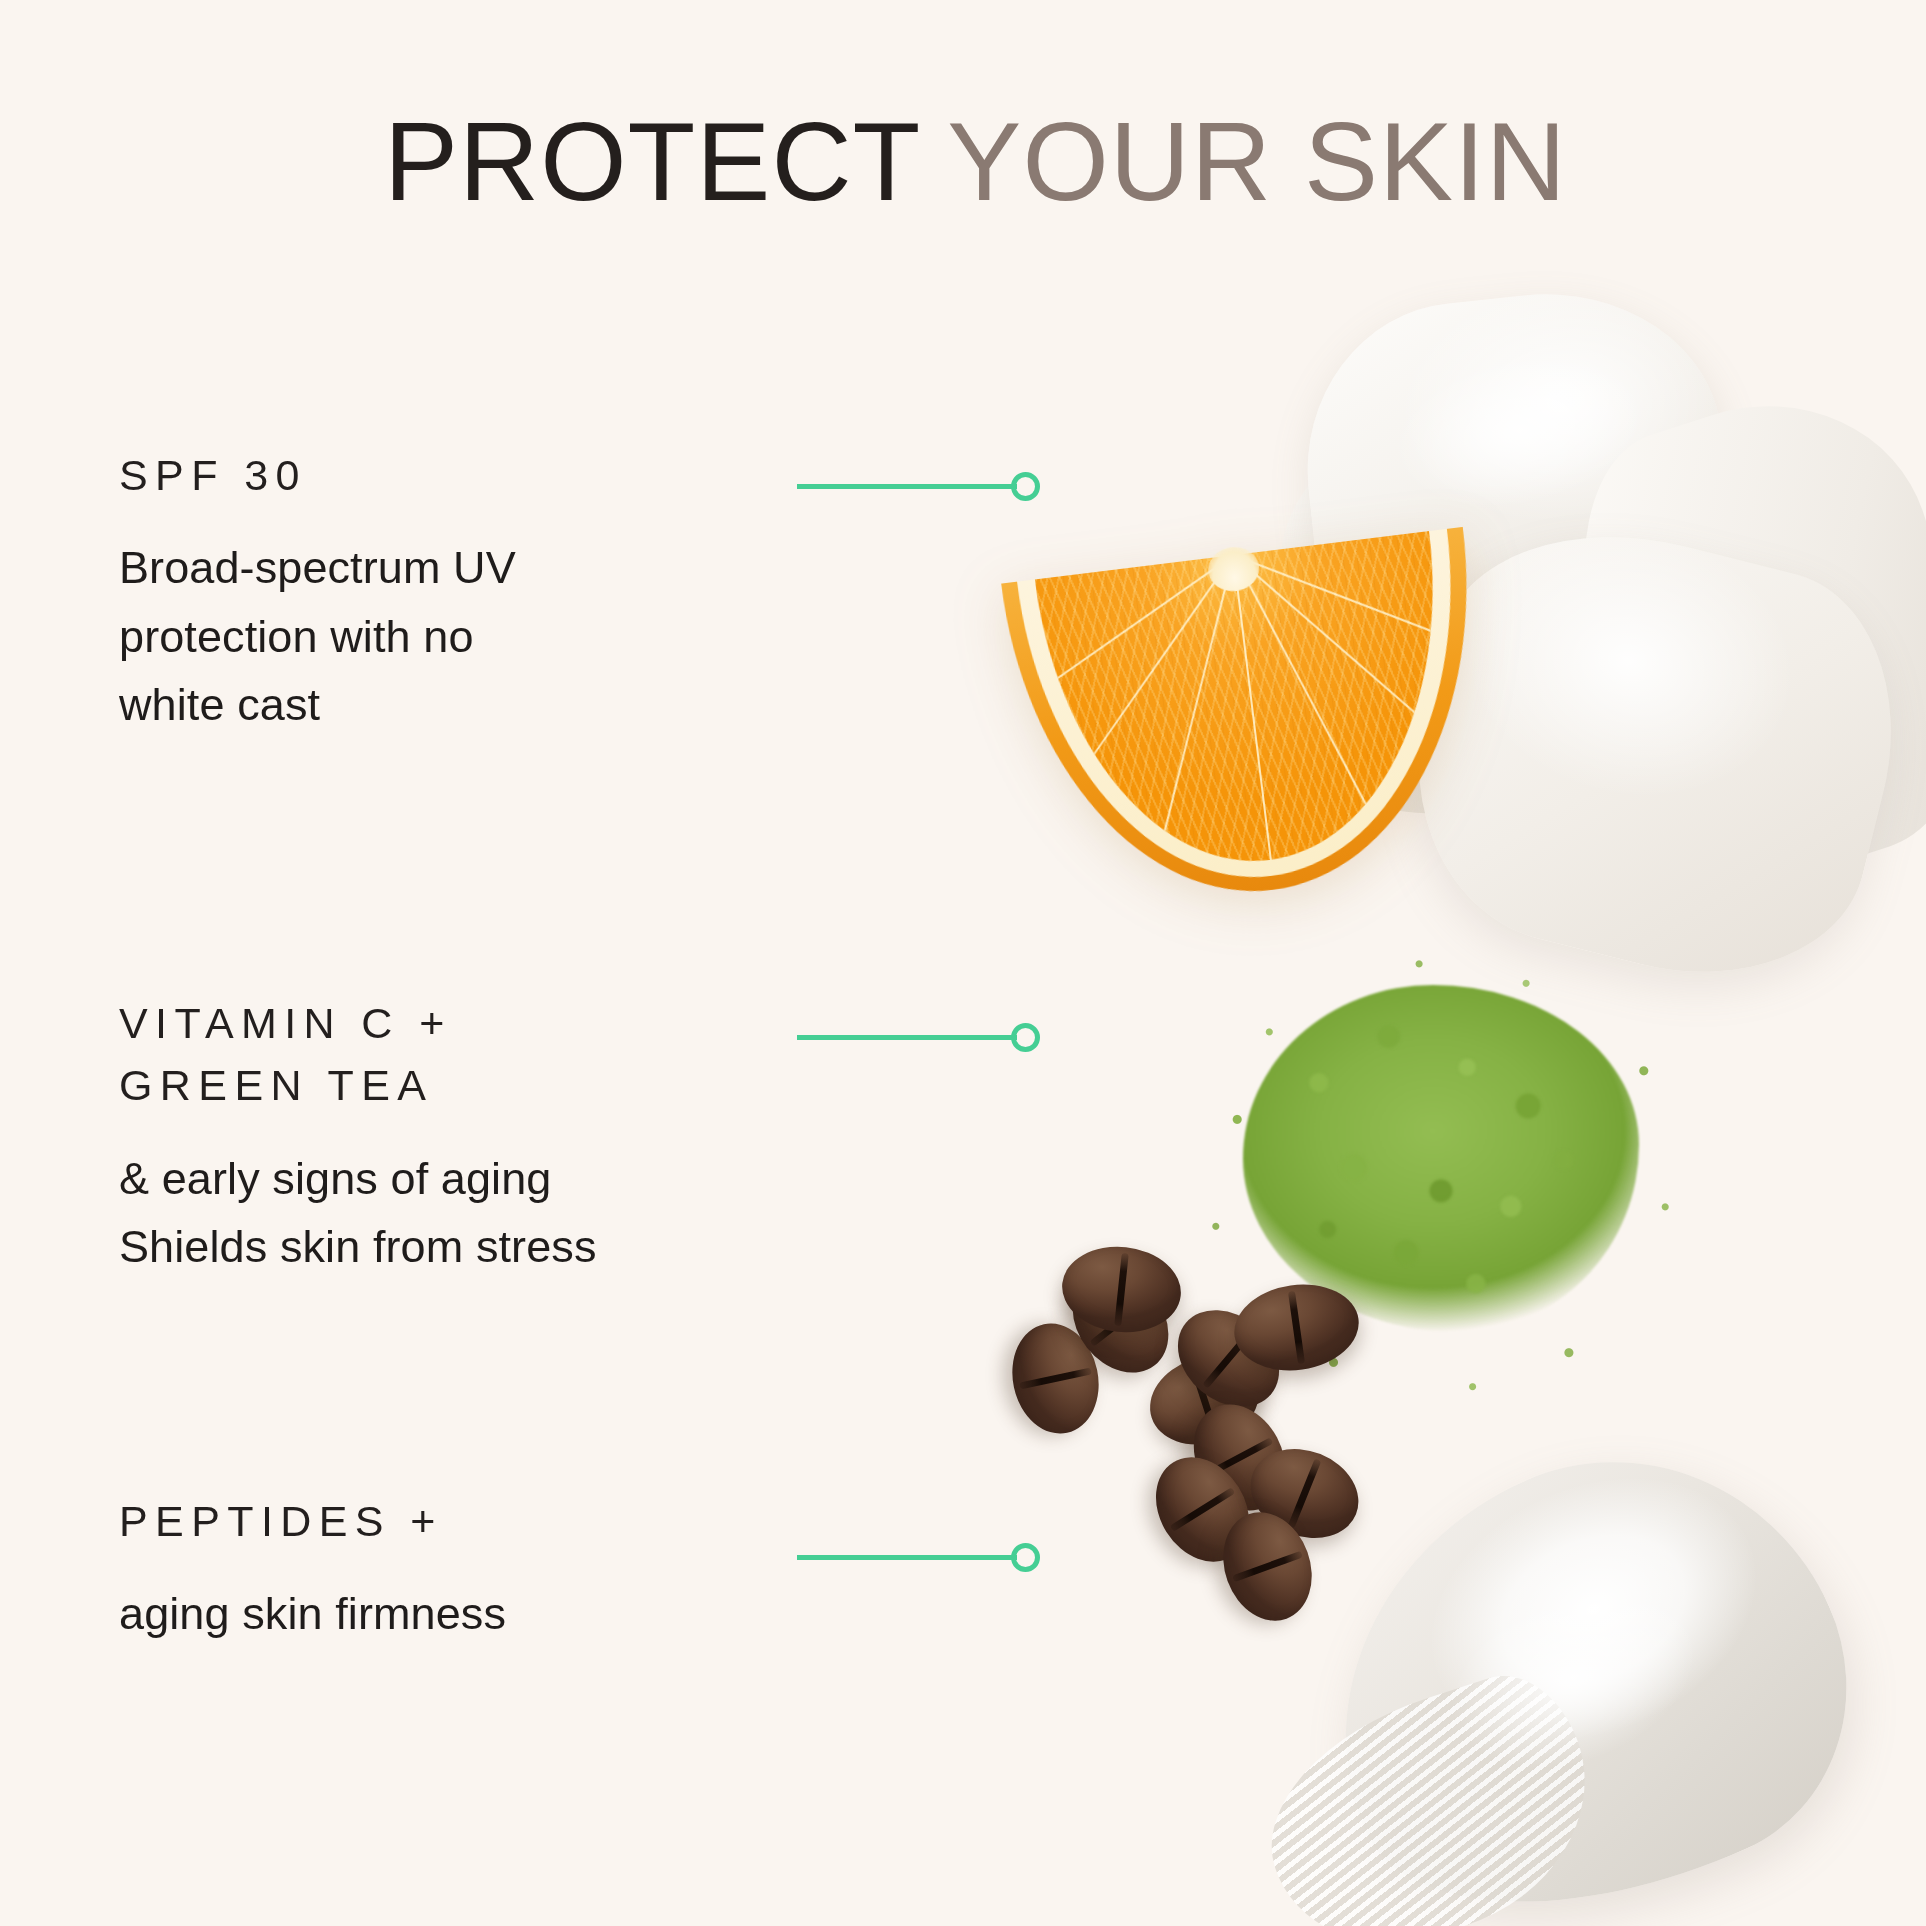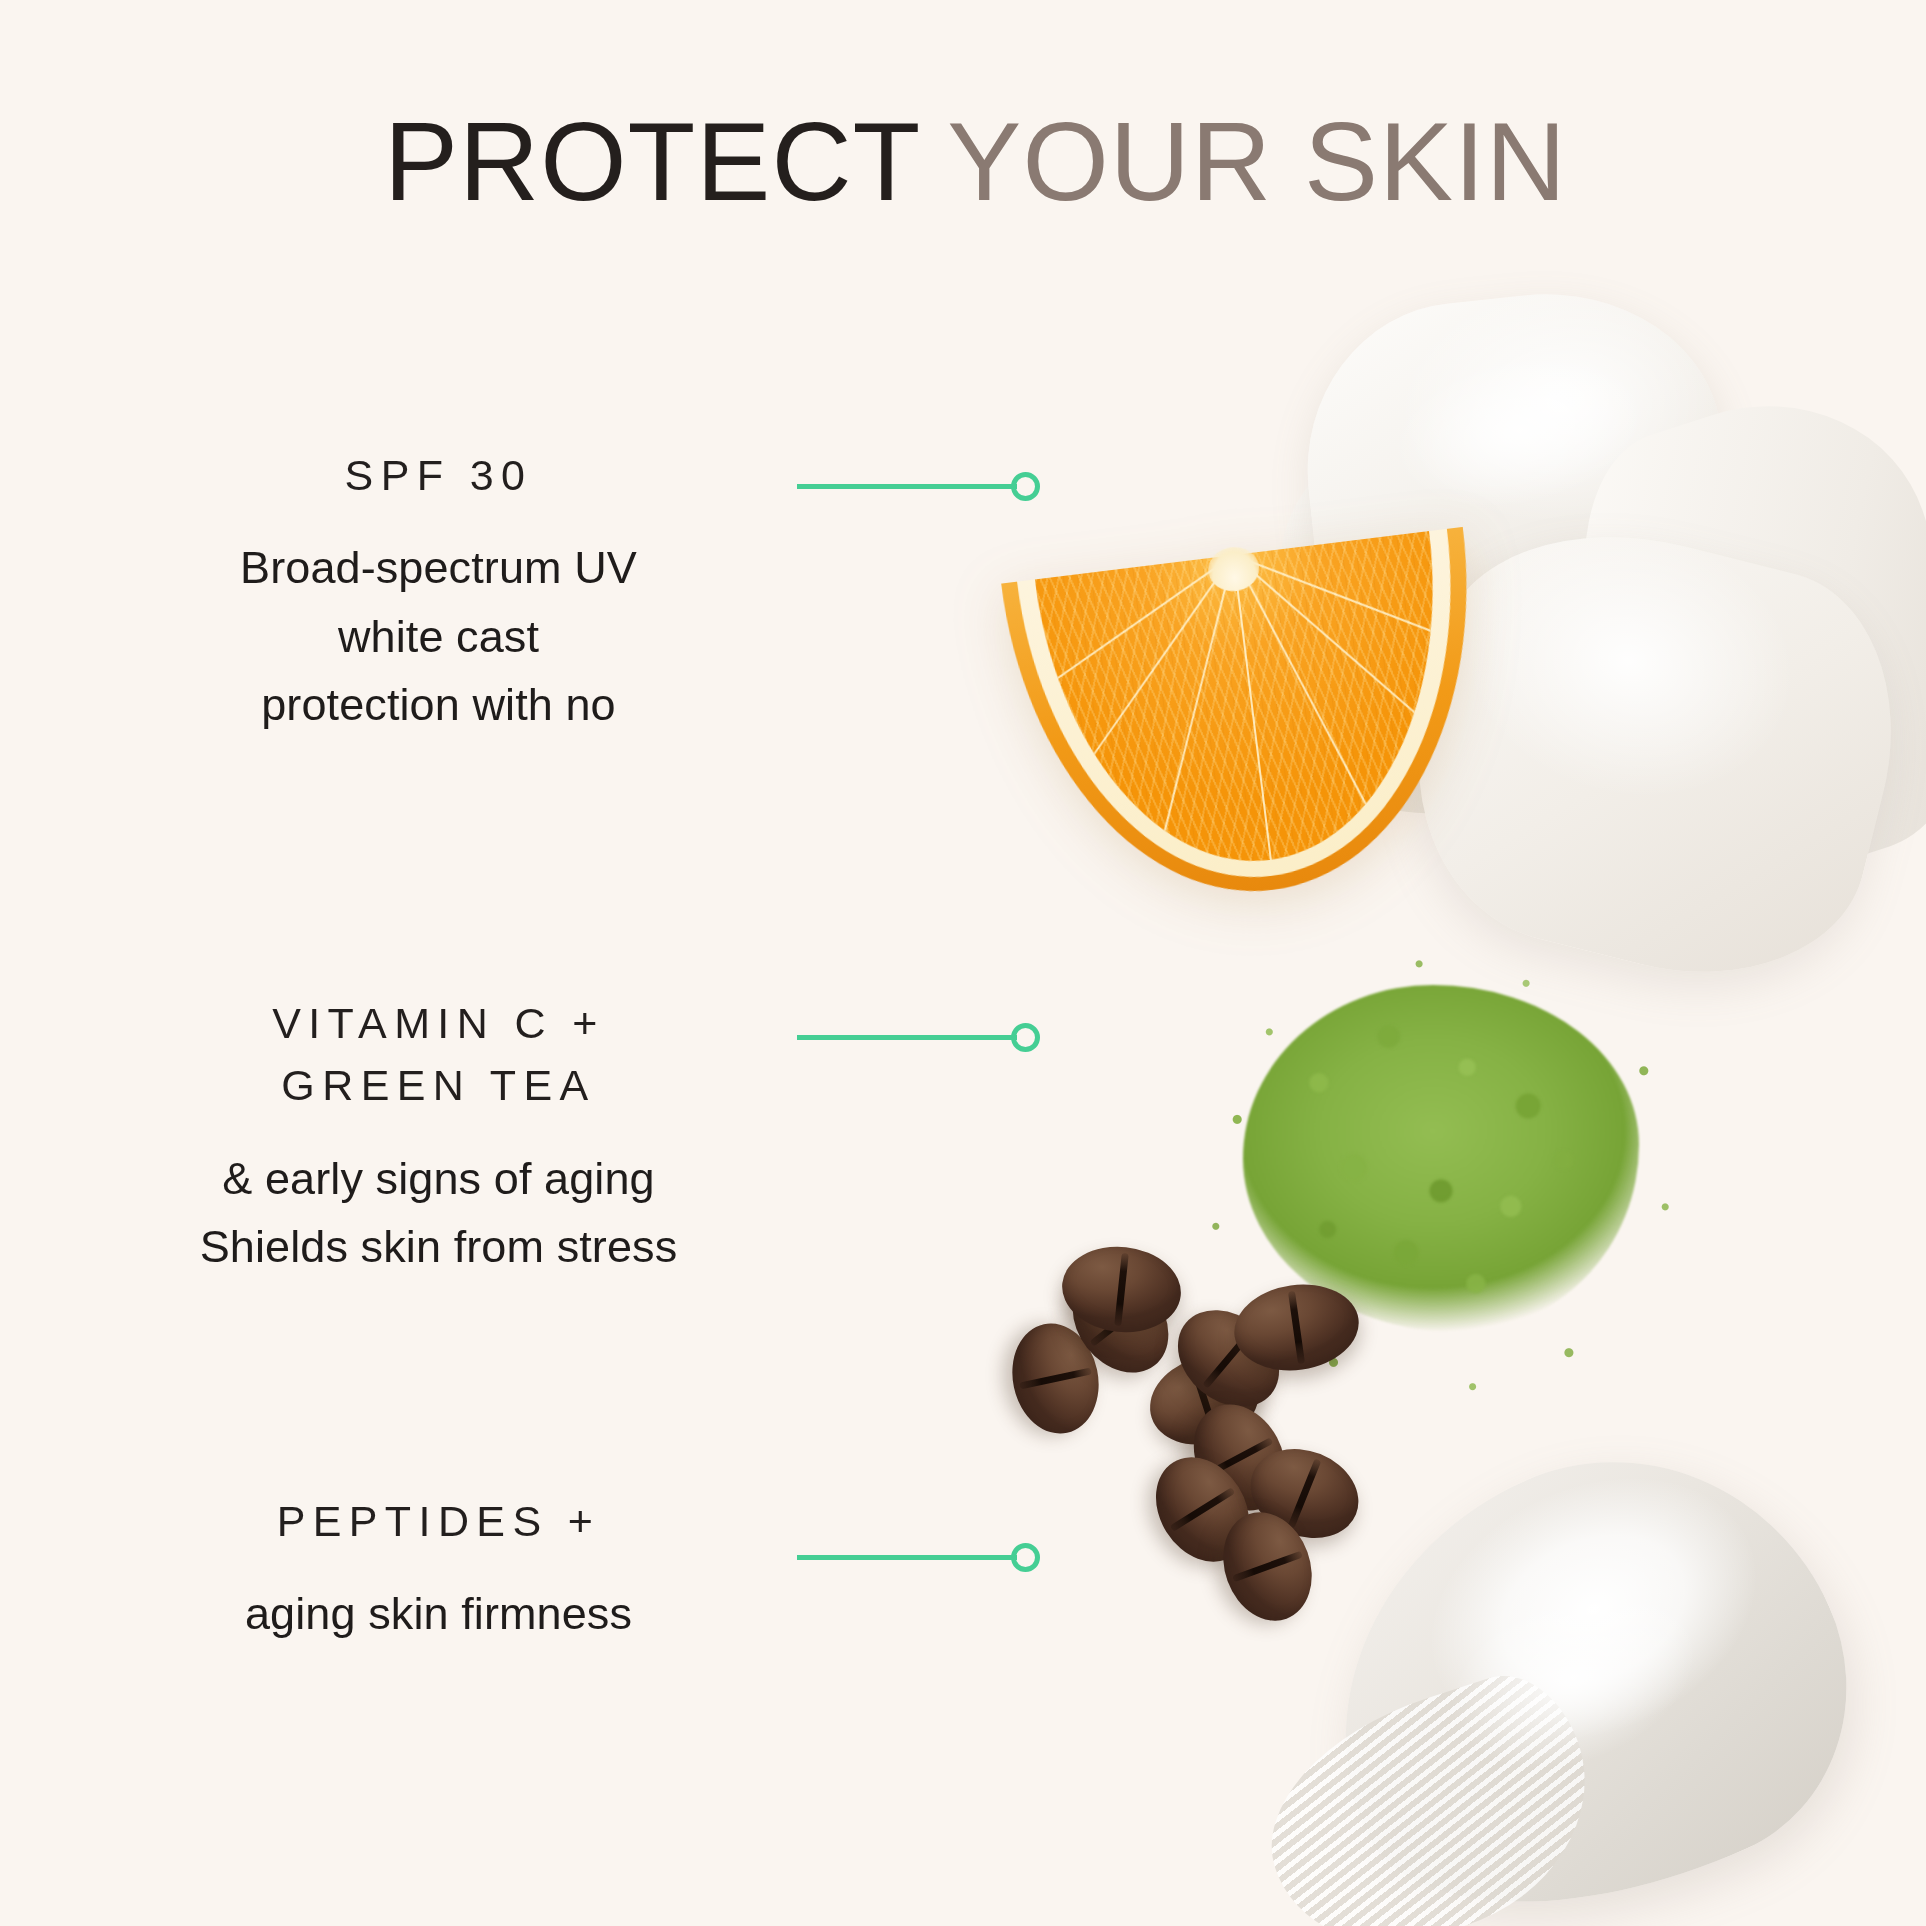--- a/index.html
+++ b/index.html
@@ -32,21 +32,21 @@
   }
   .title .t-dark  { color: #241f1d; }
   .title .t-light { color: #8a7a72; }
   .title .t-sp    { display: inline-block; width: 26px; }
 
   
   .feature {
     position: absolute;
     left: 119px;
     width: 639px;
-    text-align: center;
+    text-align: left;
   }
   .feature-head {
     color: #231f1e;
     font-size: 43px;
     font-weight: 400;
     letter-spacing: 7.4px;
     line-height: 1.45;
     text-transform: uppercase;
     white-space: nowrap;
   }
@@ -347,22 +347,22 @@
   <div class="title">
     <span class="t-dark">PROTECT</span><span class="t-sp"></span><span class="t-light">YOUR SKIN</span>
   </div>
 
   <div class="feature f1">
     <div class="feature-head">
       <span>SPF 30</span>
     </div>
     <div class="feature-body">
       <div>Broad-spectrum UV</div>
+      <div>protection with no</div>
       <div>white cast</div>
-      <div>protection with no</div>
     </div>
   </div>
 
   <div class="feature f2">
     <div class="feature-head">
       <div>VITAMIN C +</div>
       <div>GREEN TEA</div>
     </div>
     <div class="feature-body">
       <div>&amp; early signs of aging</div>

